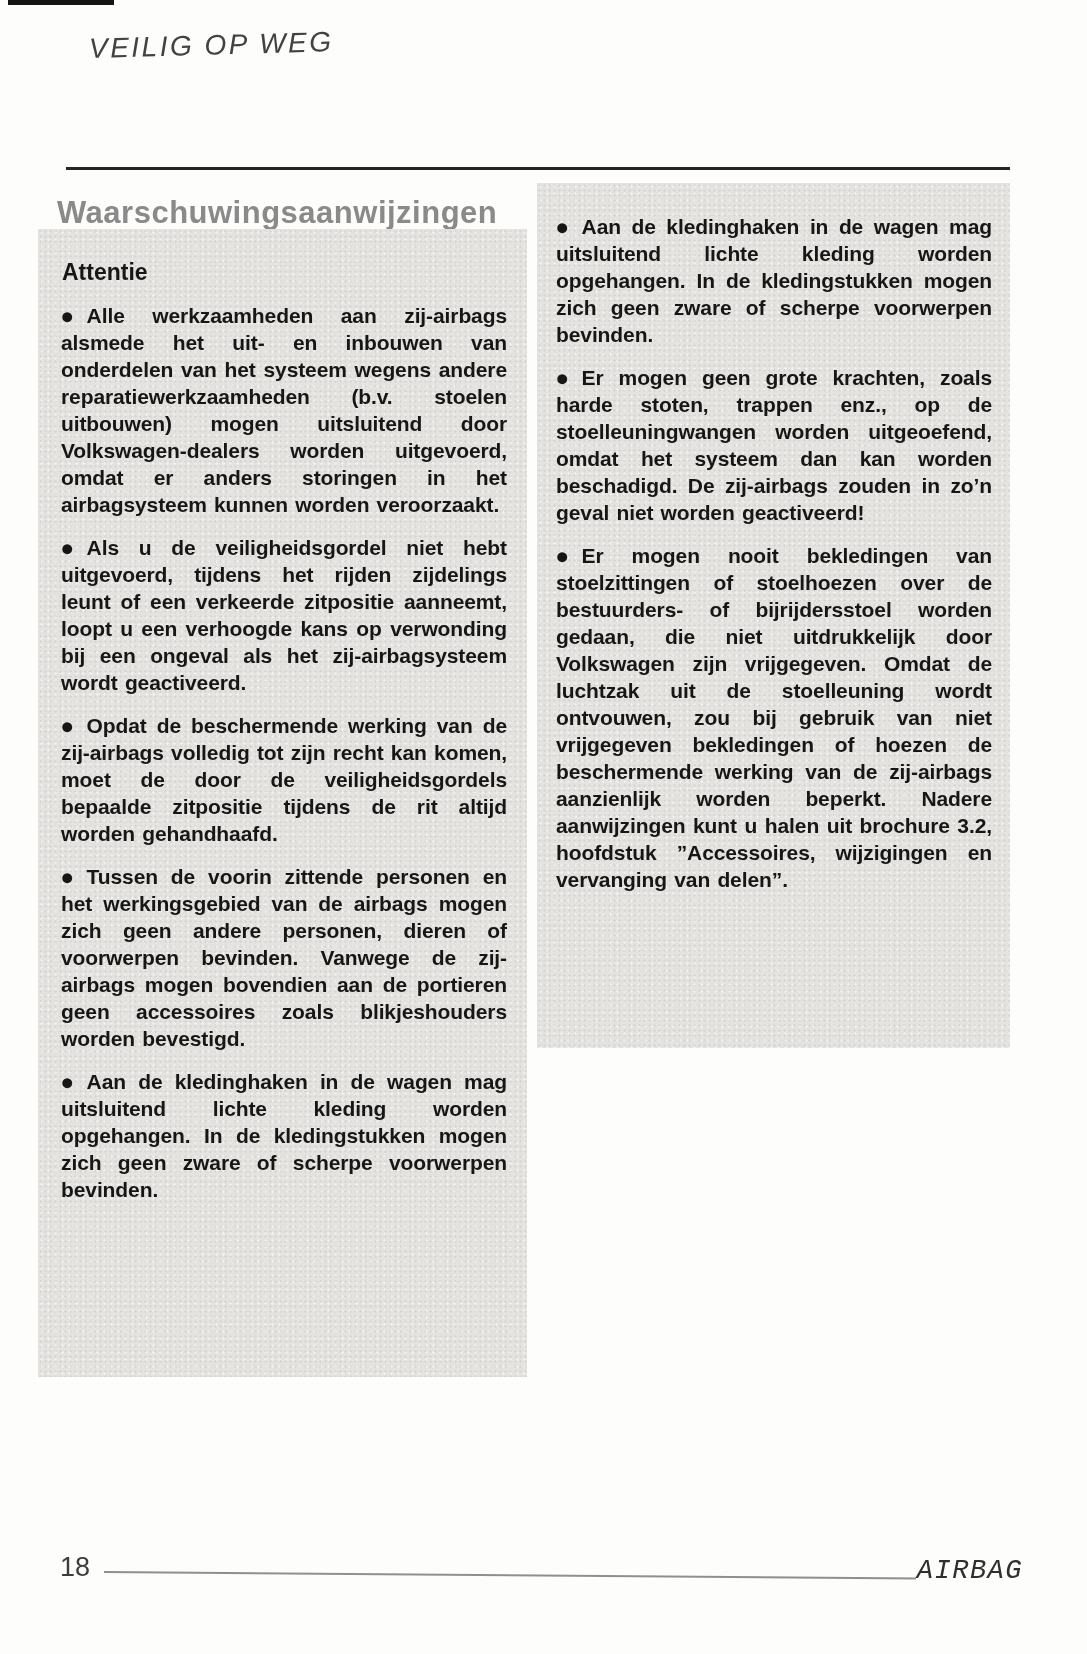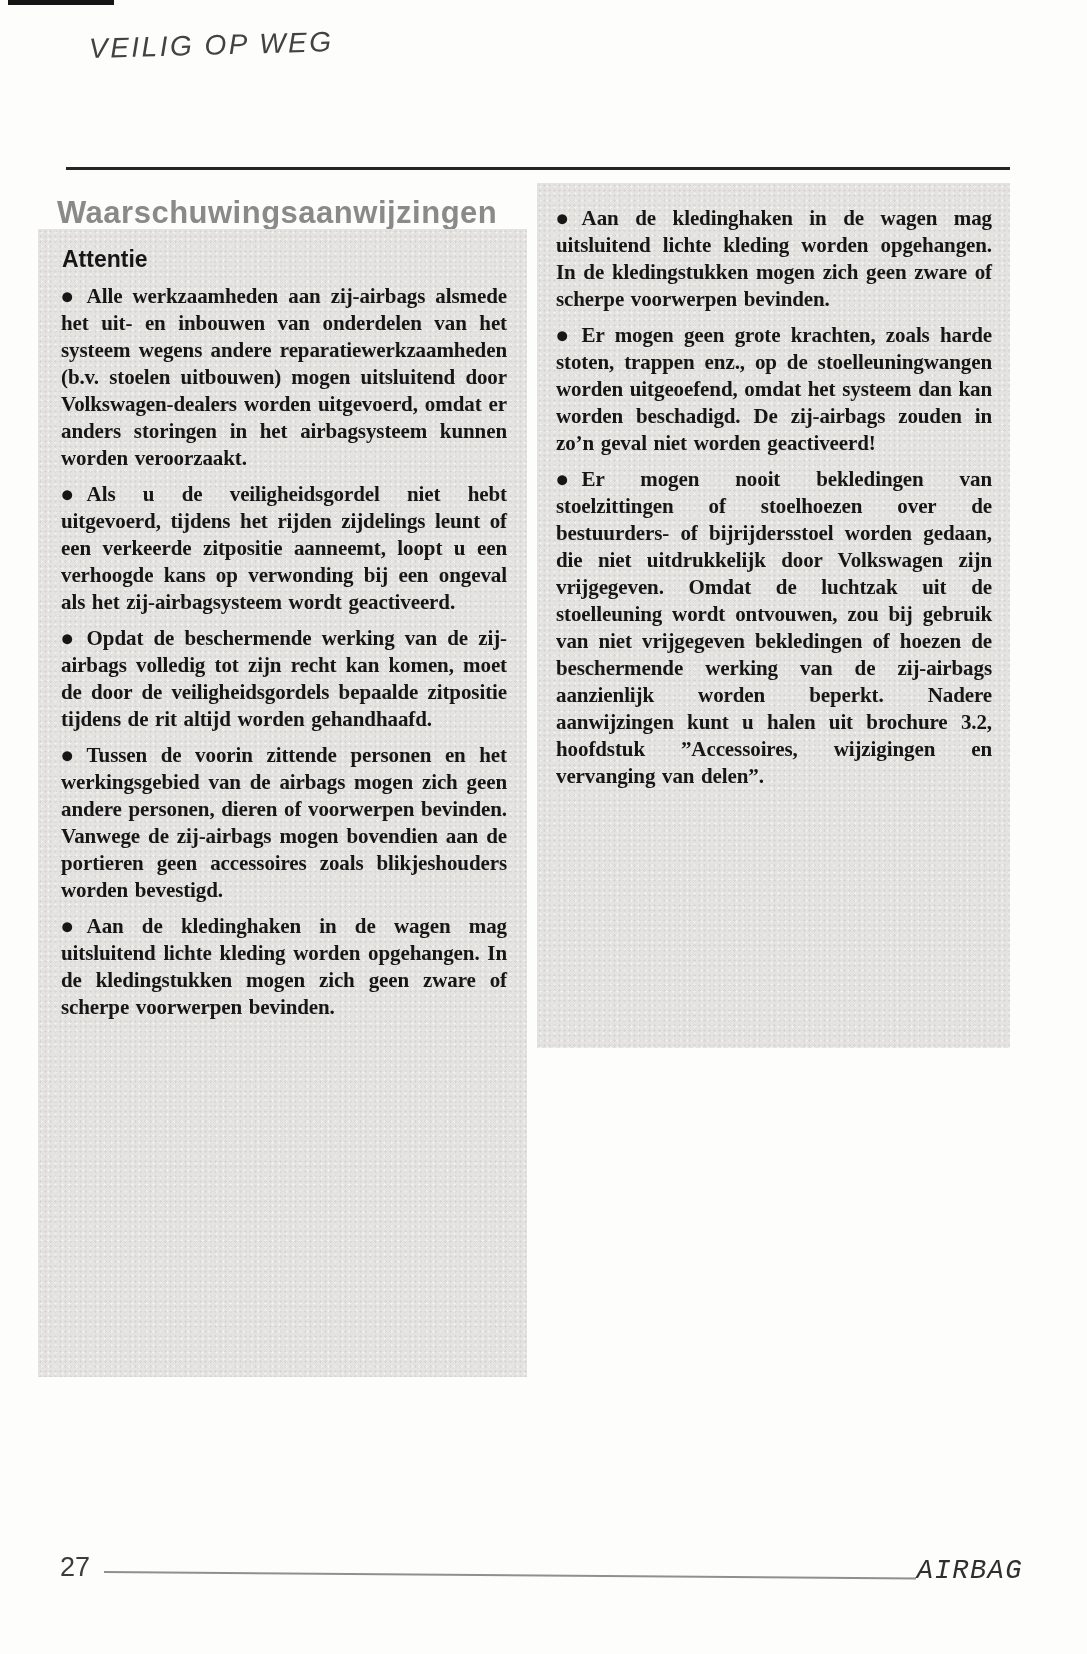--- a/index.html
+++ b/index.html
@@ -41,32 +41,32 @@
     position: absolute;
     box-sizing: border-box;
     background-color: var(--box-bg, #e4e3e0);
     background-image:
       radial-gradient(circle, rgba(255,255,255,0.45) 1px, transparent 1.4px),
       radial-gradient(circle, rgba(0,0,0,0.05) 1px, transparent 1.4px);
     background-size: 7px 7px, 5px 5px;
     color: var(--body-text, #161616);
     overflow: hidden;
   }
-  .box-left  { left: 38px;  top: 229px; width: 489px; height: 1148px; padding: 15px 20px 0 23px; }
+  .box-left  { left: 38px;  top: 229px; width: 489px; height: 1148px; padding: 28px 20px 0 23px; }
   .box-right { left: 537px; top: 183px; width: 473px; height: 865px;  padding: 14px 18px 0 19px; }
 
   .box-title {
     font-size: 23px; font-weight: 700; color: var(--body-text, #161616);
     margin: 2px 0 10px 1px; text-align: left;
   }
 
   .para {
     font-size: 21px; font-weight: 700; line-height: 27px;
     letter-spacing: -0.1px; word-spacing: 1.5px;
-    text-align: justify; margin: 8px 0 9px 0; font-family: Liberation Serif, serif;
+    text-align: justify; margin: 16px 0 9px 0;
   }
   .bullet {
     display: inline-block; margin-right: 13px;
     transform: scale(1.1); transform-origin: center;
   }
 
   .footer-num {
     position: absolute; left: 60px; top: 1552px;
     font-size: 27px; font-weight: 400; color: #3c3c3c;
   }
@@ -103,17 +103,17 @@
     <p class="para"><span class="bullet">●</span><span>Tussen de voorin zittende personen en het werkingsgebied van de airbags mogen zich geen andere personen, dieren of voorwerpen bevinden. Vanwege de zij-airbags mogen bovendien aan de portieren geen accessoires zoals blikjeshouders worden bevestigd.</span></p>
     <p class="para"><span class="bullet">●</span><span>Aan de kledinghaken in de wagen mag uitsluitend lichte kleding worden opgehangen. In de kledingstukken mogen zich geen zware of scherpe voorwerpen bevinden.</span></p>
   </div>
 
   <div class="warning-box box-right">
     <p class="para"><span class="bullet">●</span><span>Aan de kledinghaken in de wagen mag uitsluitend lichte kleding worden opgehangen. In de kledingstukken mogen zich geen zware of scherpe voorwerpen bevinden.</span></p>
     <p class="para"><span class="bullet">●</span><span>Er mogen geen grote krachten, zoals harde stoten, trappen enz., op de stoelleuningwangen worden uitgeoefend, omdat het systeem dan kan worden beschadigd. De zij-airbags zouden in zo’n geval niet worden geactiveerd!</span></p>
     <p class="para"><span class="bullet">●</span><span>Er mogen nooit bekledingen van stoelzittingen of stoelhoezen over de bestuurders- of bijrijdersstoel worden gedaan, die niet uitdrukkelijk door Volkswagen zijn vrijgegeven. Omdat de luchtzak uit de stoelleuning wordt ontvouwen, zou bij gebruik van niet vrijgegeven bekledingen of hoezen de beschermende werking van de zij-airbags aanzienlijk worden beperkt. Nadere aanwijzingen kunt u halen uit brochure 3.2, hoofdstuk ”Accessoires, wijzigingen en vervanging van delen”.</span></p>
   </div>
 
-  <div class="footer-num">27</div>
+  <div class="footer-num">18</div>
   <div class="footer-rule"></div>
   <div class="footer-chapter">AIRBAG</div>
 
 </div>
 
 </body></html>

